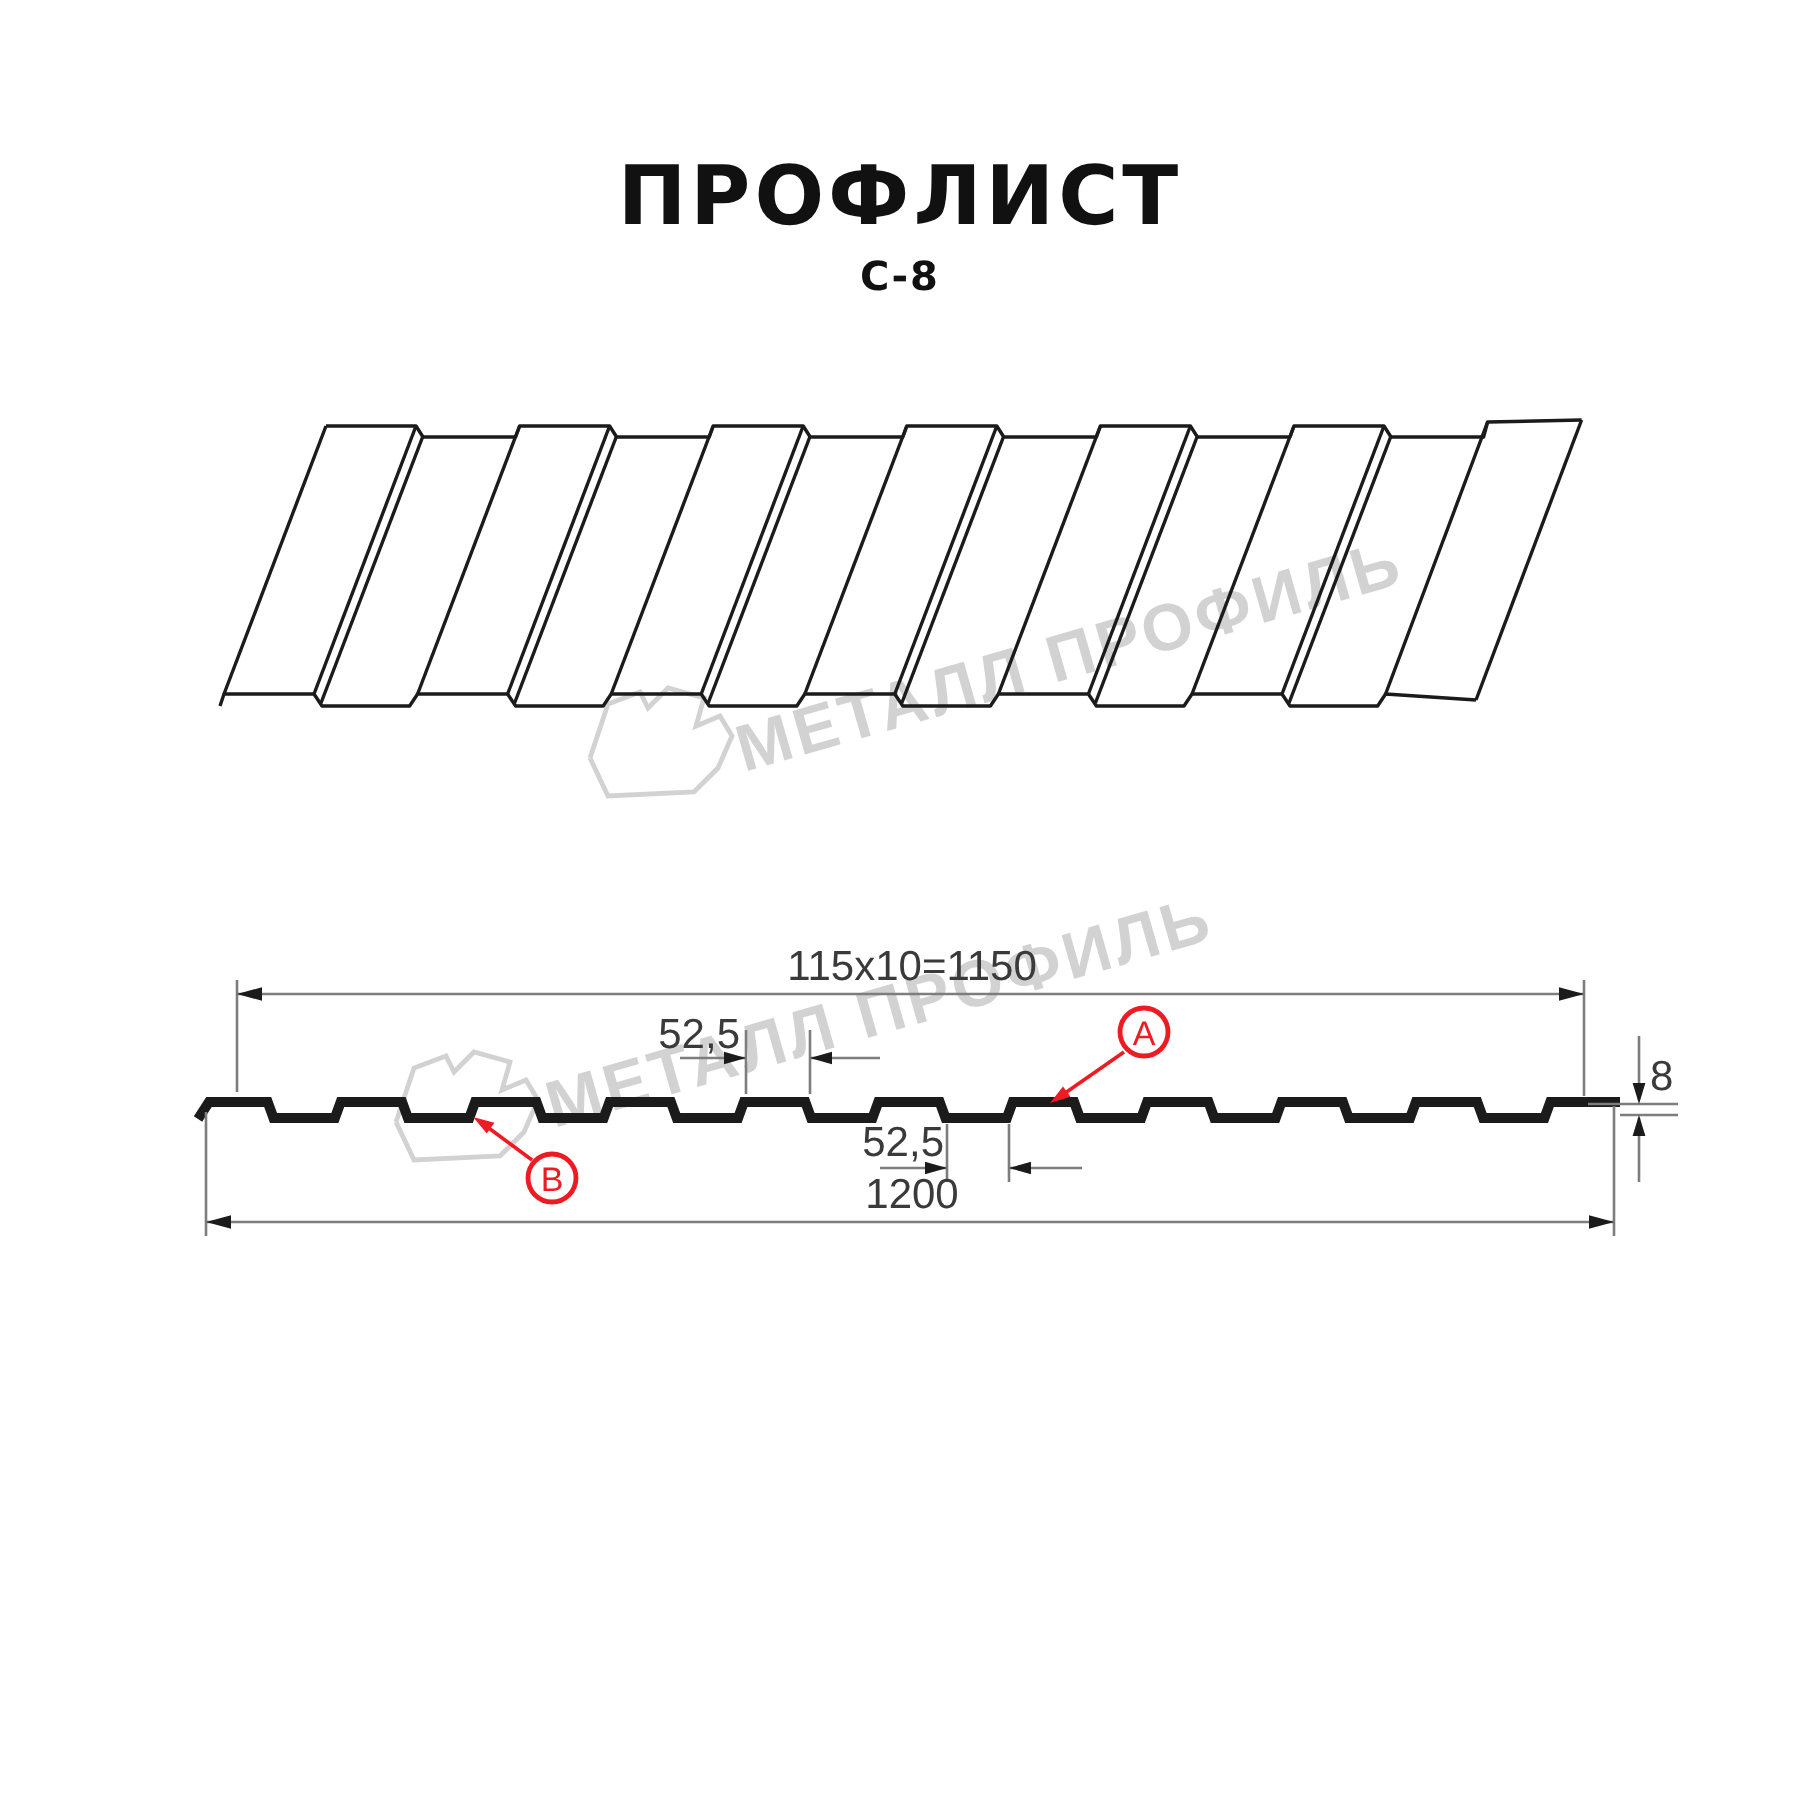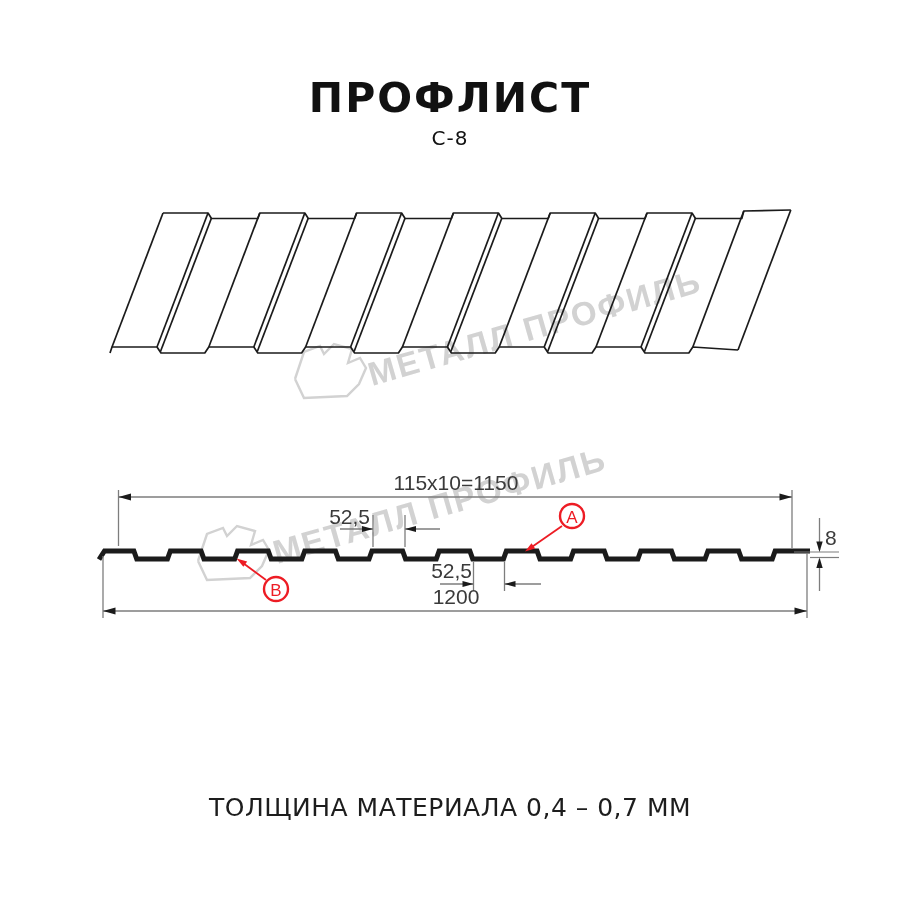--- a/index.html
+++ b/index.html
@@ -9,21 +9,21 @@
     padding-left:12px;
   }
   .title{
     position:absolute;left:0;top:74px;width:900px;text-align:center;
     font-family:"DejaVu Sans", sans-serif;
     font-weight:bold;font-size:41px;letter-spacing:2px;color:#111;
   }
   .subtitle{
     position:absolute;left:0;top:126px;width:900px;text-align:center;
     font-family:"DejaVu Sans", sans-serif;
-    font-size:20px;font-weight:normal;color:#111;letter-spacing:1px;
+    font-size:20px;font-weight:bold;color:#111;letter-spacing:1px;
   }
   .footer-note{
     position:absolute;left:0;top:793px;width:900px;text-align:center;
     font-family:"DejaVu Sans", sans-serif;
     font-size:25px;color:#1d1d1d;letter-spacing:0.5px;
   }
   svg{position:absolute;left:0;top:0;}
   .dim-text{
     font-family:"Liberation Sans", sans-serif;
     font-size:21px;fill:#3a3a3a;
@@ -143,14 +143,13 @@
 
     <g>
       <line x1="266" y1="580" x2="243" y2="563" stroke="var(--red)" stroke-width="1.8"></line>
       <polygon points="236.5,558.5 243.4,566.7 247.2,561.4" fill="var(--red)"></polygon>
       <circle cx="276" cy="589" r="12" fill="#fff" stroke="var(--red)" stroke-width="2.4"></circle>
       <text class="callout-text" x="276" y="595.5" text-anchor="middle">В</text>
     </g>
 
   </svg>
 
-  <div class="footer-note">ТОЛЩИНА МАТЕРИАЛА 0,4 – 0,7 ММ</div>
 </div>
 
 </body></html>

